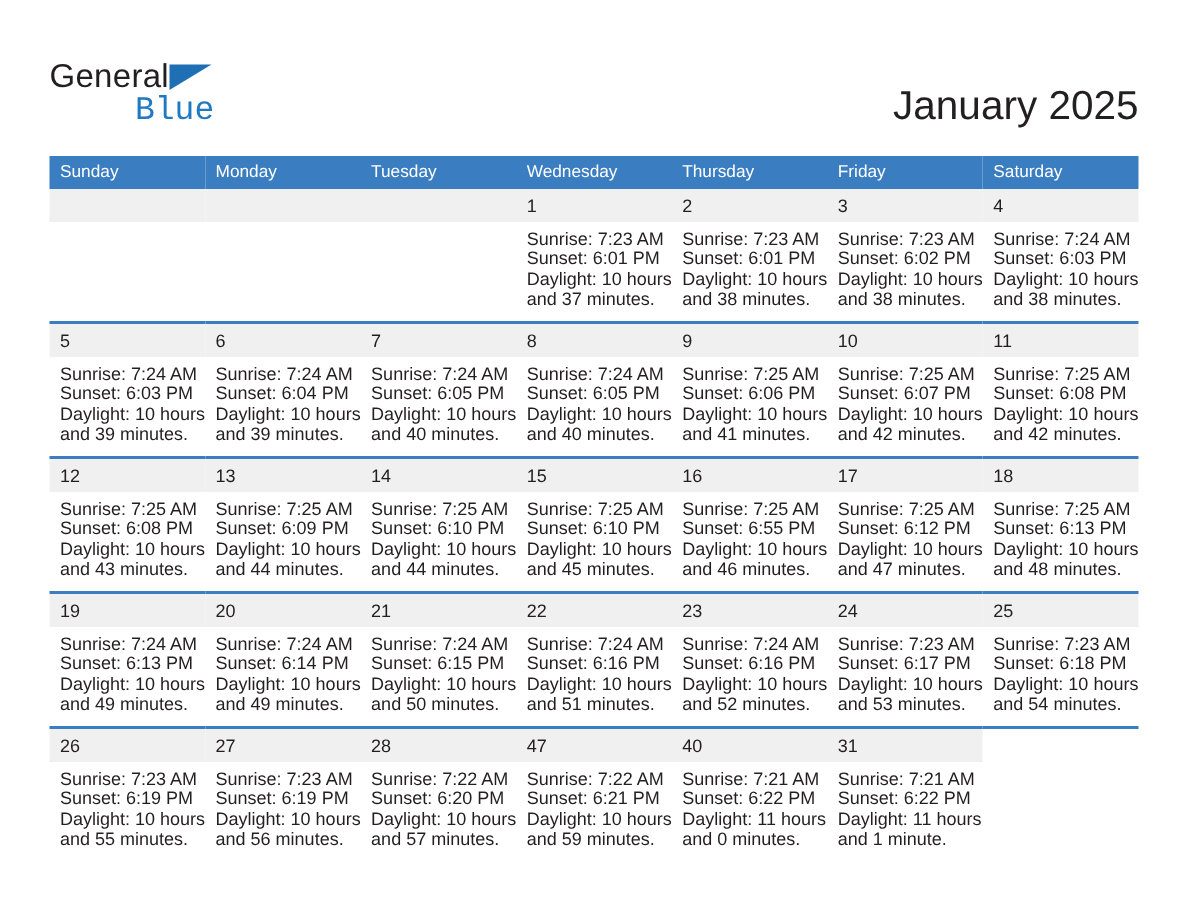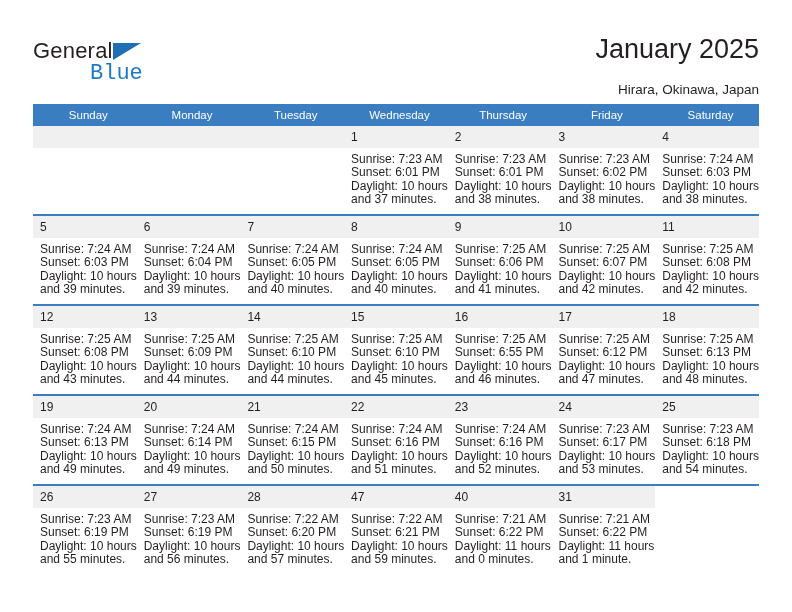--- a/index.html
+++ b/index.html
@@ -77,20 +77,21 @@
     position: absolute;
     right: 0;
     top: 0;
     text-align: right;
   }
   .cal-title {
     font-size: 27px;
     line-height: 34px;
     color: #231f20;
     white-space: nowrap;
+    margin-top: 21px;
   }
   .cal-sub {
     font-size: 13.5px;
     line-height: 20px;
     margin-top: 14px;
     color: #231f20;
     white-space: nowrap;
   }
 
   
@@ -100,21 +101,21 @@
     top: 104px;
     width: 726px;
     border-collapse: collapse;
     table-layout: fixed;
   }
   .calendar th {
     background: #3a7dc0;
     color: #ffffff;
     font-size: 11.5px;
     font-weight: normal;
-    text-align: center;
+    text-align: left;
     padding: 5px 0 5px 7px;
     height: 12px;
     border: none;
   }
   .calendar td {
     vertical-align: top;
     padding: 0;
     border: none;
     border-top: 2px solid #3a7dc0;
     height: 88px;

